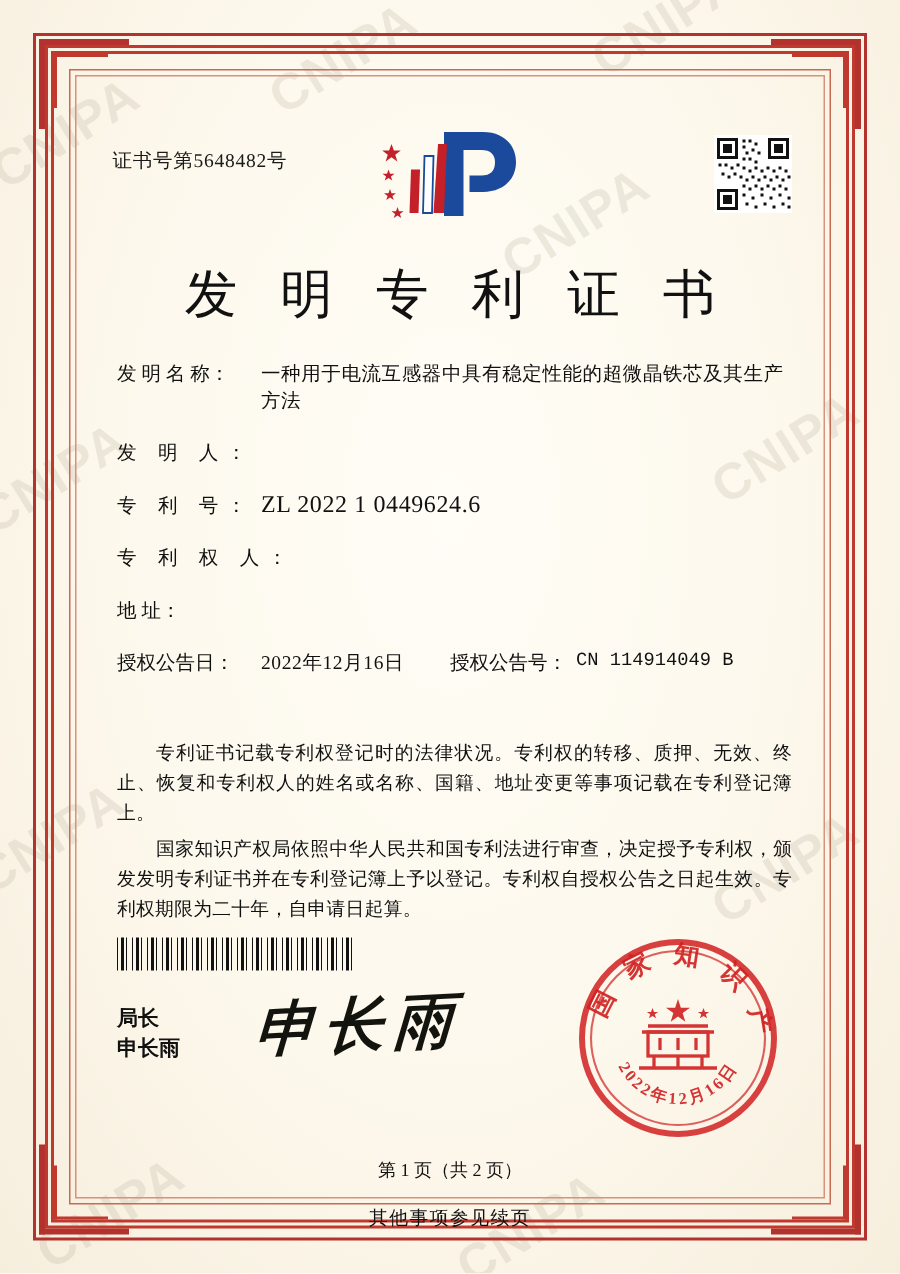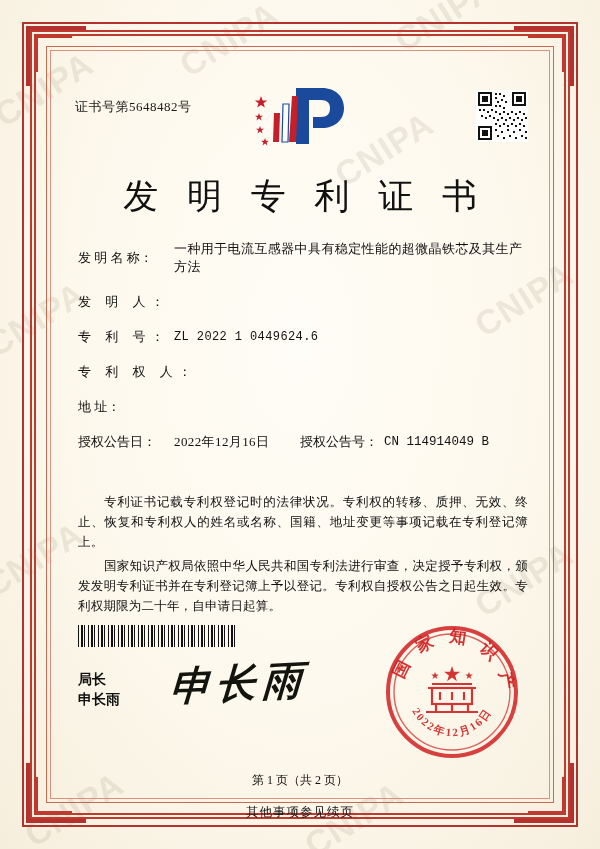--- a/index.html
+++ b/index.html
@@ -129,36 +129,36 @@
   }
 
   .fields {
     position: absolute;
     left: 18px;
     right: 10px;
     top: 180px;
   }
   .row {
     display: flex;
-    align-items: center;
+    align-items: flex-start;
     margin-bottom: 17px;
     font-size: 13px;
     color: #111;
   }
   .row .lbl {
     flex: 0 0 96px;
     letter-spacing: 0px;
     white-space: nowrap;
   }
   .row .lbl.sp5  { letter-spacing: 5.5px; }
   .row .val {
     flex: 1 1 auto;
     letter-spacing: 0.4px;
   }
-  .row .val.mono { font-family: Liberation Mono, monospace; font-size: 12px; }
+  .row .val.mono { font-family: Liberation Serif, serif; font-size: 16px; }
 
   .row.dual .lbl2 {
     flex: 0 0 84px;
     margin-left: 8px;
     white-space: nowrap;
   }
   .row.dual .val2 {
     flex: 0 0 auto;
     font-family: "Liberation Mono", "DejaVu Sans Mono", monospace;
     font-size: 12.5px;

